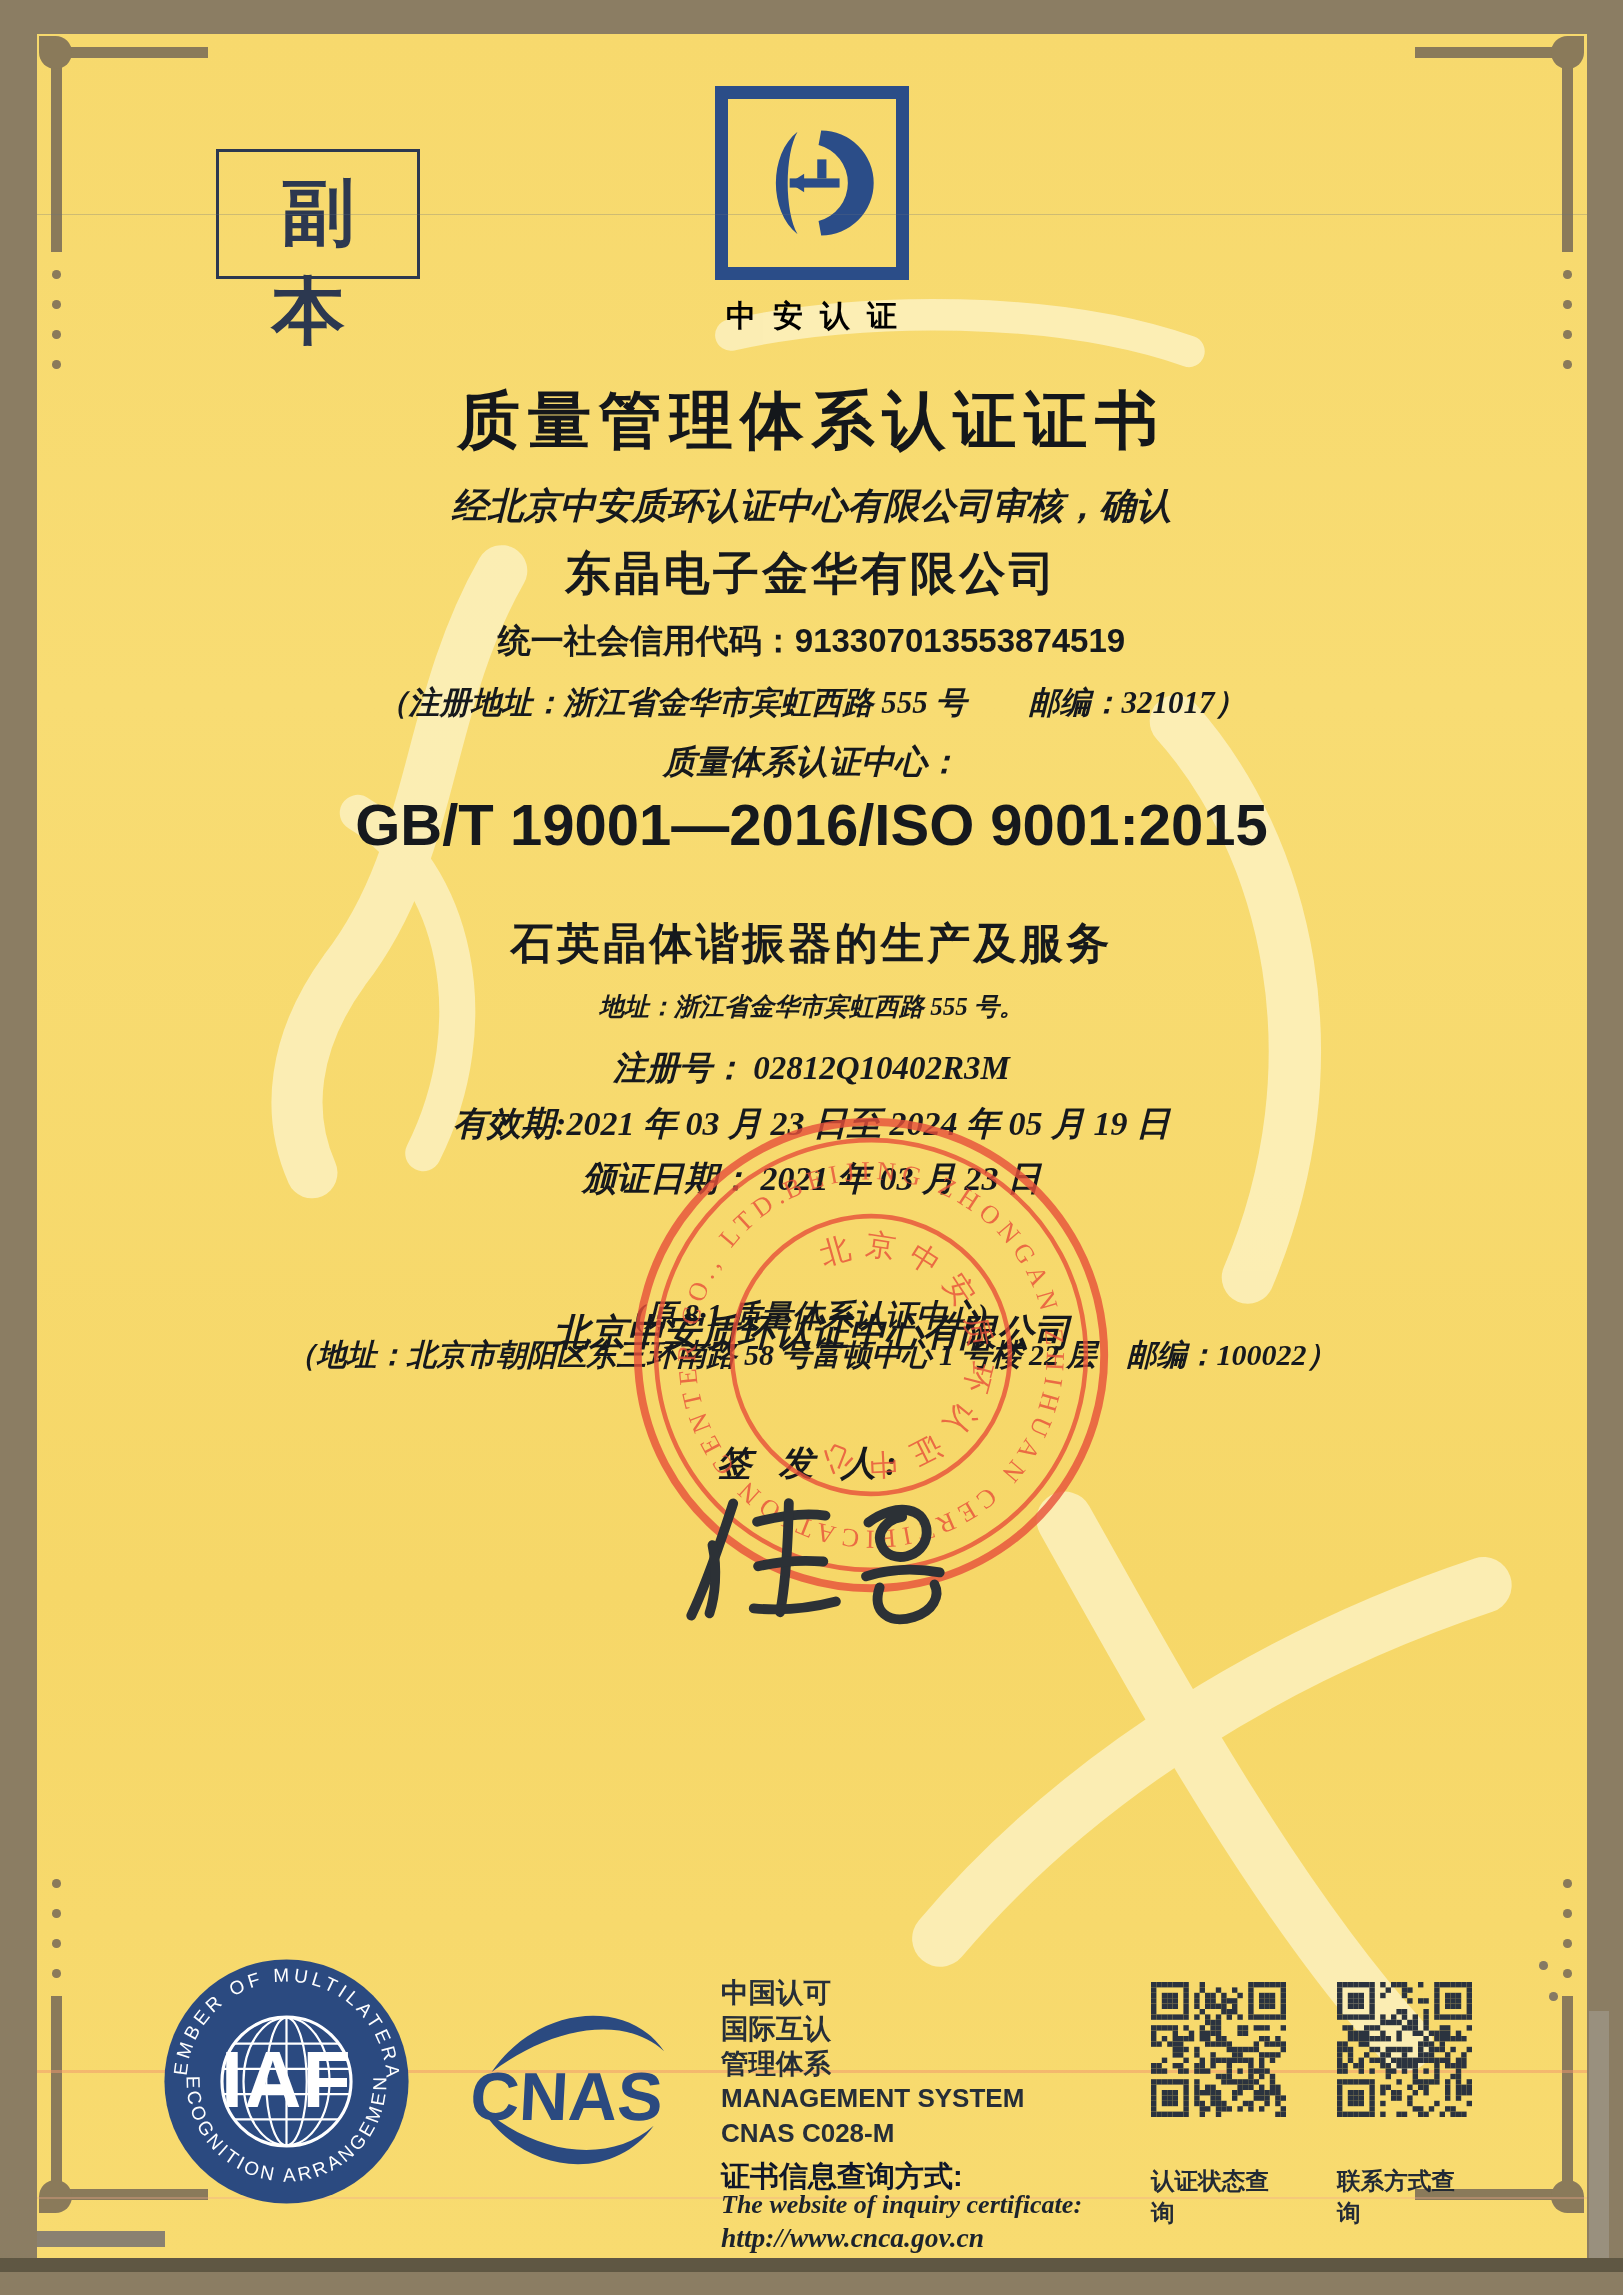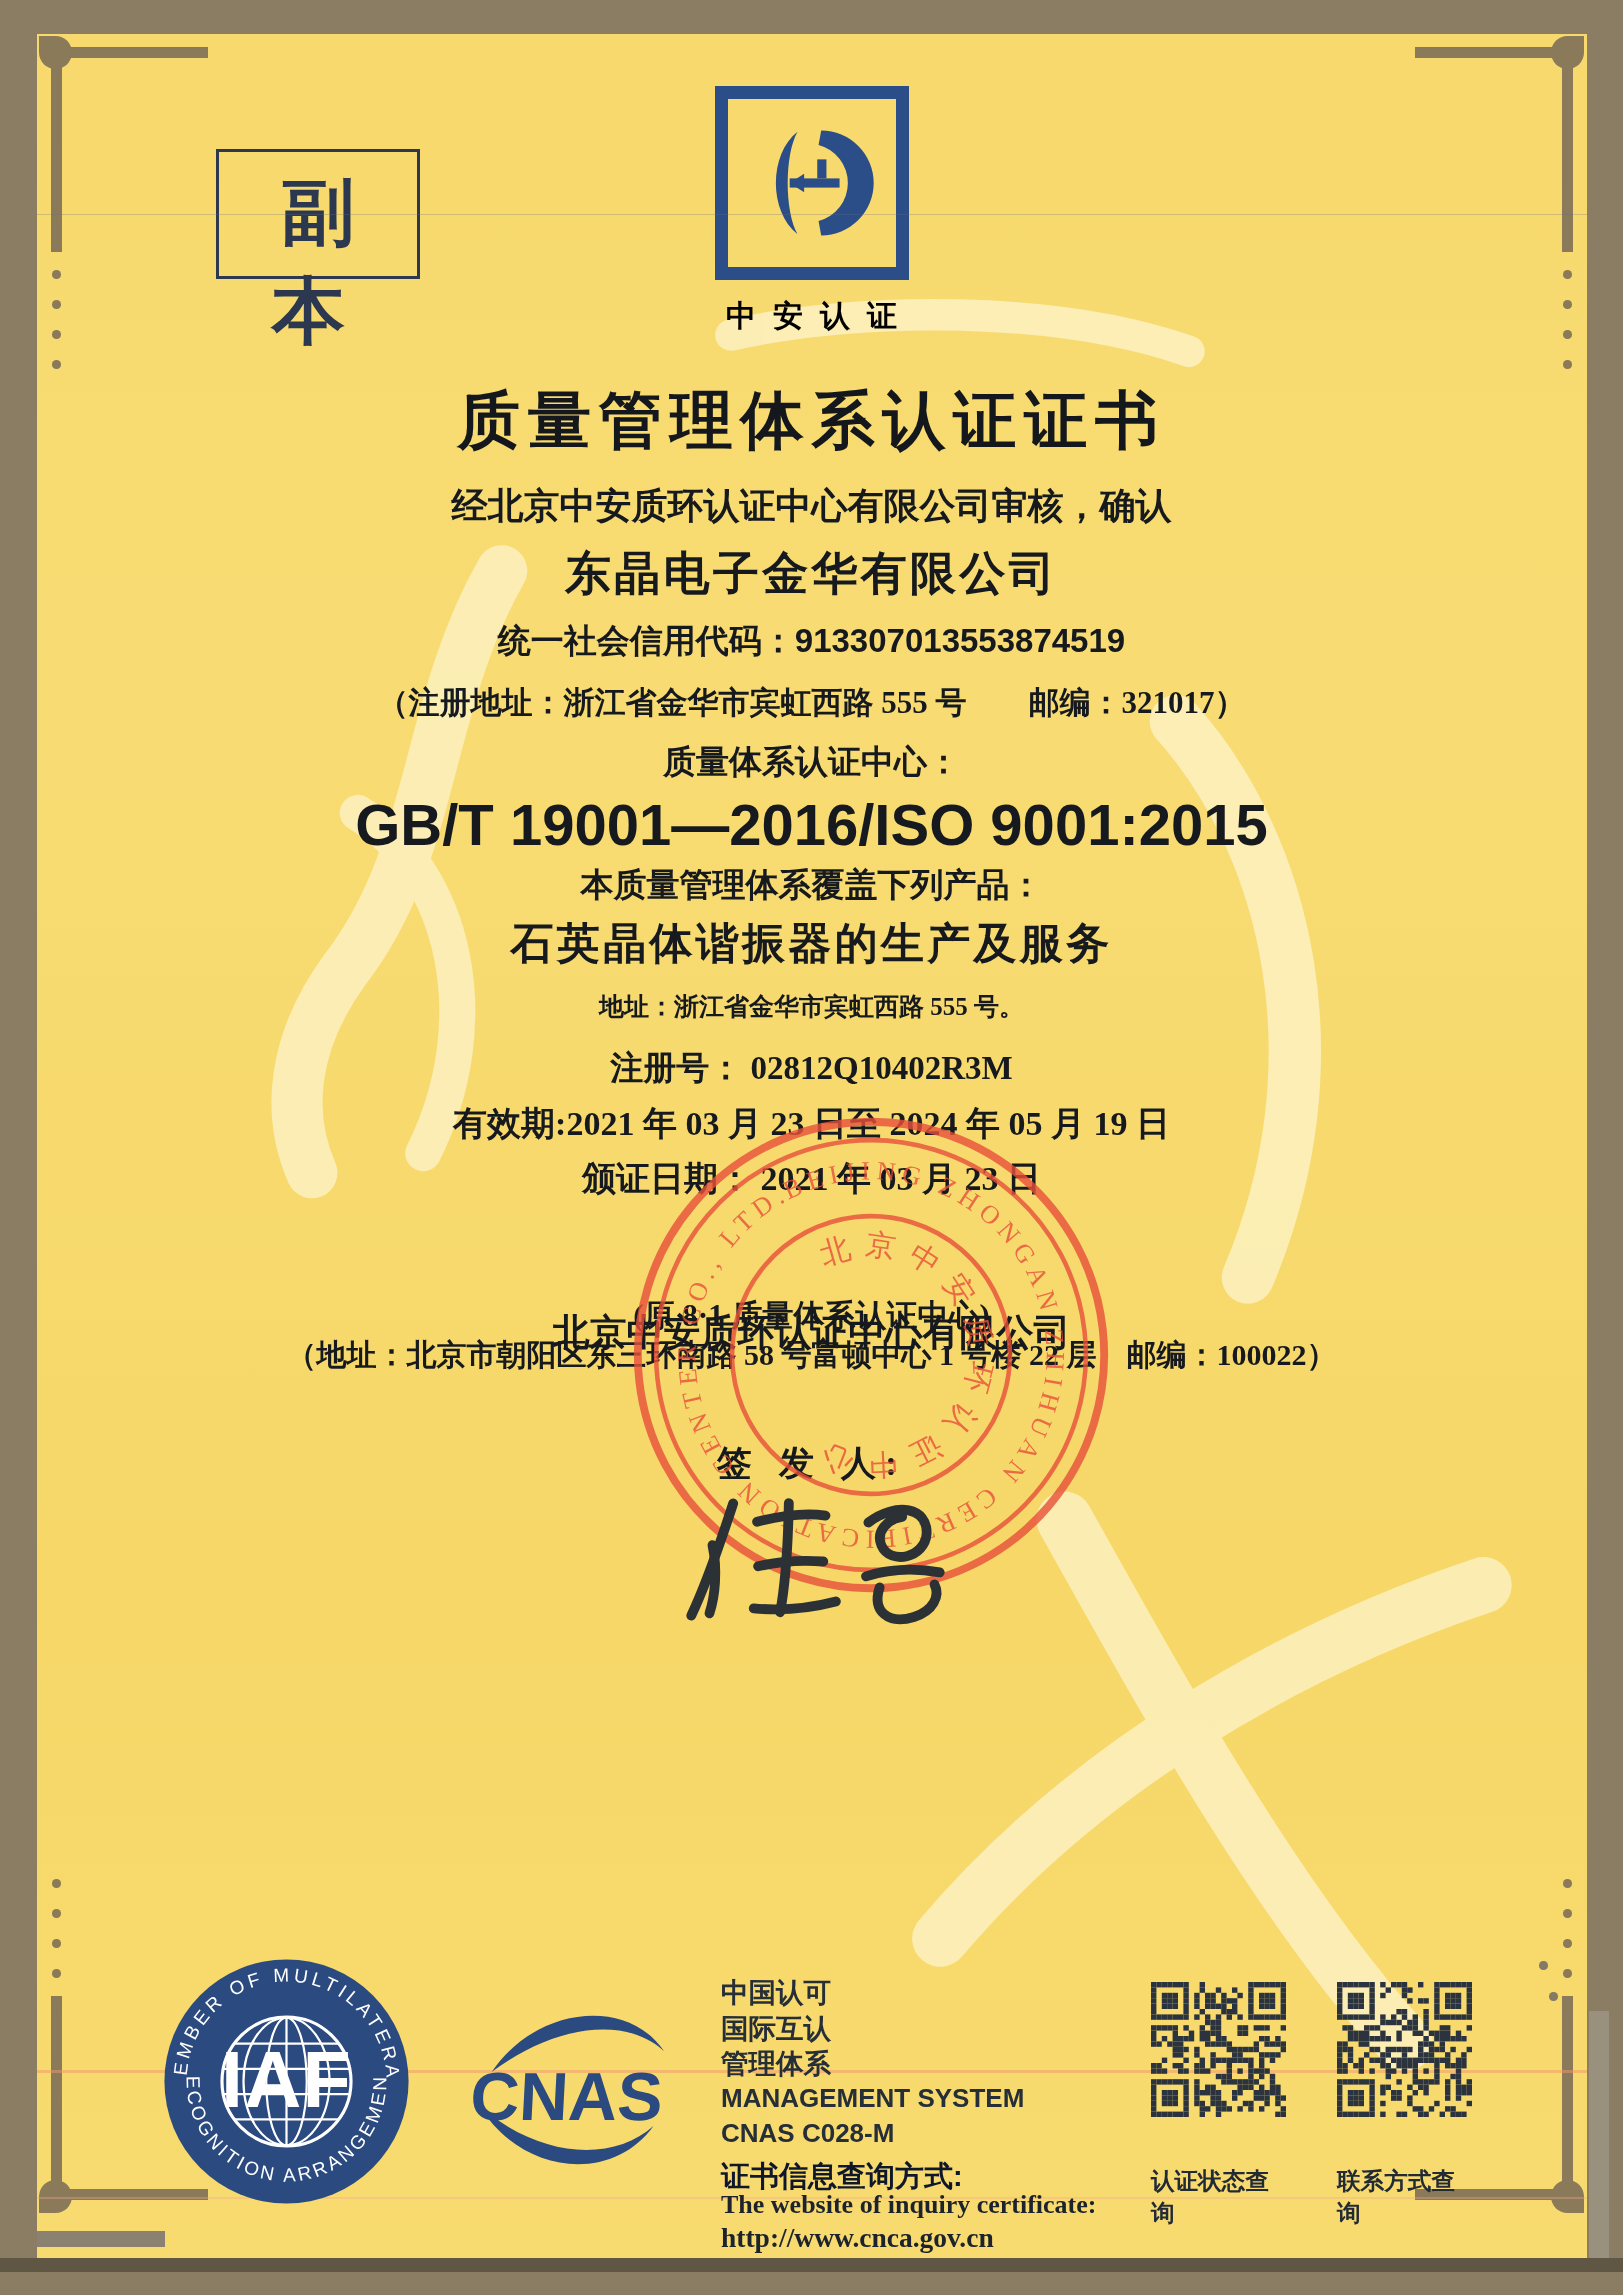--- a/index.html
+++ b/index.html
@@ -3,21 +3,21 @@
 <meta charset="utf-8">
 <style>
   html,body{margin:0;padding:0;background:#6e6550;}
   #scan{position:relative;width:1623px;height:2295px;background:#8b7d63;overflow:hidden;
         font-family:"Liberation Serif","DejaVu Serif",serif;}
   #page{position:absolute;left:37px;top:34px;width:1550px;height:2224px;
         background:linear-gradient(180deg,#f7d96d 0%,#f8dc73 30%,#f6d768 70%,#f8db70 100%);}
   .band-bottom{position:absolute;left:0;right:0;top:2258px;height:14.4px;background:#57503d;opacity:.85;}
   svg{display:block;}
   .sans{font-family:"Liberation Sans","DejaVu Sans",sans-serif;}
-  .serif{font-family:"Liberation Serif","DejaVu Serif",serif;}
+  .serif{font-family:"Liberation Serif","DejaVu Serif",serif;font-style:italic;}
   .row{position:absolute;left:39px;right:39px;text-align:center;color:#16191d;}
   
   .bar{position:absolute;background:#8a7a5a;}
   .leaf{position:absolute;width:33px;height:33px;background:#8a7a5a;}
   .dot{position:absolute;width:8.5px;height:8.5px;border-radius:50%;background:#8a7a5a;}
   
   #copyBox{position:absolute;left:216px;top:149px;width:198px;height:124px;border:3.9px solid #2c3850;}
   #copyBox span{position:absolute;left:0;right:0;top:11.8px;text-align:center;font-size:73px;font-weight:700;
                 color:#2c3850;letter-spacing:19.6px;text-indent:19.6px;}
   
@@ -112,21 +112,20 @@
   </div>
   <div id="logoCaption">中安认证</div>
 
   <div class="row sans" style="top:378px;font-size:63px;font-weight:700;letter-spacing:7.9px;color:#14171b;z-index:3;">质量管理体系认证证书</div>
   <div class="row serif" style="top:482px;font-size:36px;font-weight:700;z-index:3;">经北京中安质环认证中心有限公司审核，确认</div>
   <div class="row sans" style="top:543px;font-size:46px;font-weight:700;letter-spacing:3.3px;z-index:3;">东晶电子金华有限公司</div>
   <div class="row sans" style="top:619px;font-size:33px;font-weight:700;z-index:3;">统一社会信用代码：913307013553874519</div>
   <div class="row serif" style="top:682px;font-size:31px;font-weight:700;z-index:3;">（注册地址：浙江省金华市宾虹西路 555 号　　邮编：321017）</div>
   <div class="row serif" style="top:740px;font-size:33px;font-weight:700;z-index:3;">质量体系认证中心：</div>
   <div class="row sans" style="top:791px;font-size:58px;font-weight:800;z-index:3;">GB/T 19001—2016/ISO 9001:2015</div>
-  <div class="row serif" style="top:863px;font-size:33px;font-weight:700;z-index:3;">本质量管理体系覆盖下列产品：</div>
   <div class="row sans" style="top:915px;font-size:43px;font-weight:700;letter-spacing:3.3px;z-index:3;">石英晶体谐振器的生产及服务</div>
   <div class="row serif" style="top:990px;font-size:25px;font-weight:700;z-index:3;">地址：浙江省金华市宾虹西路 555 号。</div>
   <div class="row serif" style="top:1046px;font-size:33px;font-weight:700;z-index:3;">注册号： 02812Q10402R3M</div>
   <div class="row serif" style="top:1101px;font-size:34px;font-weight:700;z-index:3;">有效期:2021 年 03 月 23 日至 2024 年 05 月 19 日</div>
   <div class="row serif" style="top:1156px;font-size:34px;font-weight:700;z-index:3;">颁证日期： 2021 年 03 月 23 日</div>
   <div class="row serif" style="top:1308px;font-size:37px;font-weight:700;z-index:3;">北京中安质环认证中心有限公司</div>
   <div class="row serif" style="top:1295px;font-size:31px;font-weight:700;z-index:3;">(原 8·1 质量体系认证中心)</div>
   <div class="row serif" style="top:1335px;font-size:30px;font-weight:700;z-index:3;">（地址：北京市朝阳区东三环南路 58 号富顿中心 1 号楼 22 层　邮编：100022）</div>
   <div class="row serif" style="top:1440px;font-size:35px;font-weight:700;letter-spacing:9.2px;z-index:3;">签 发 人:</div>
 

